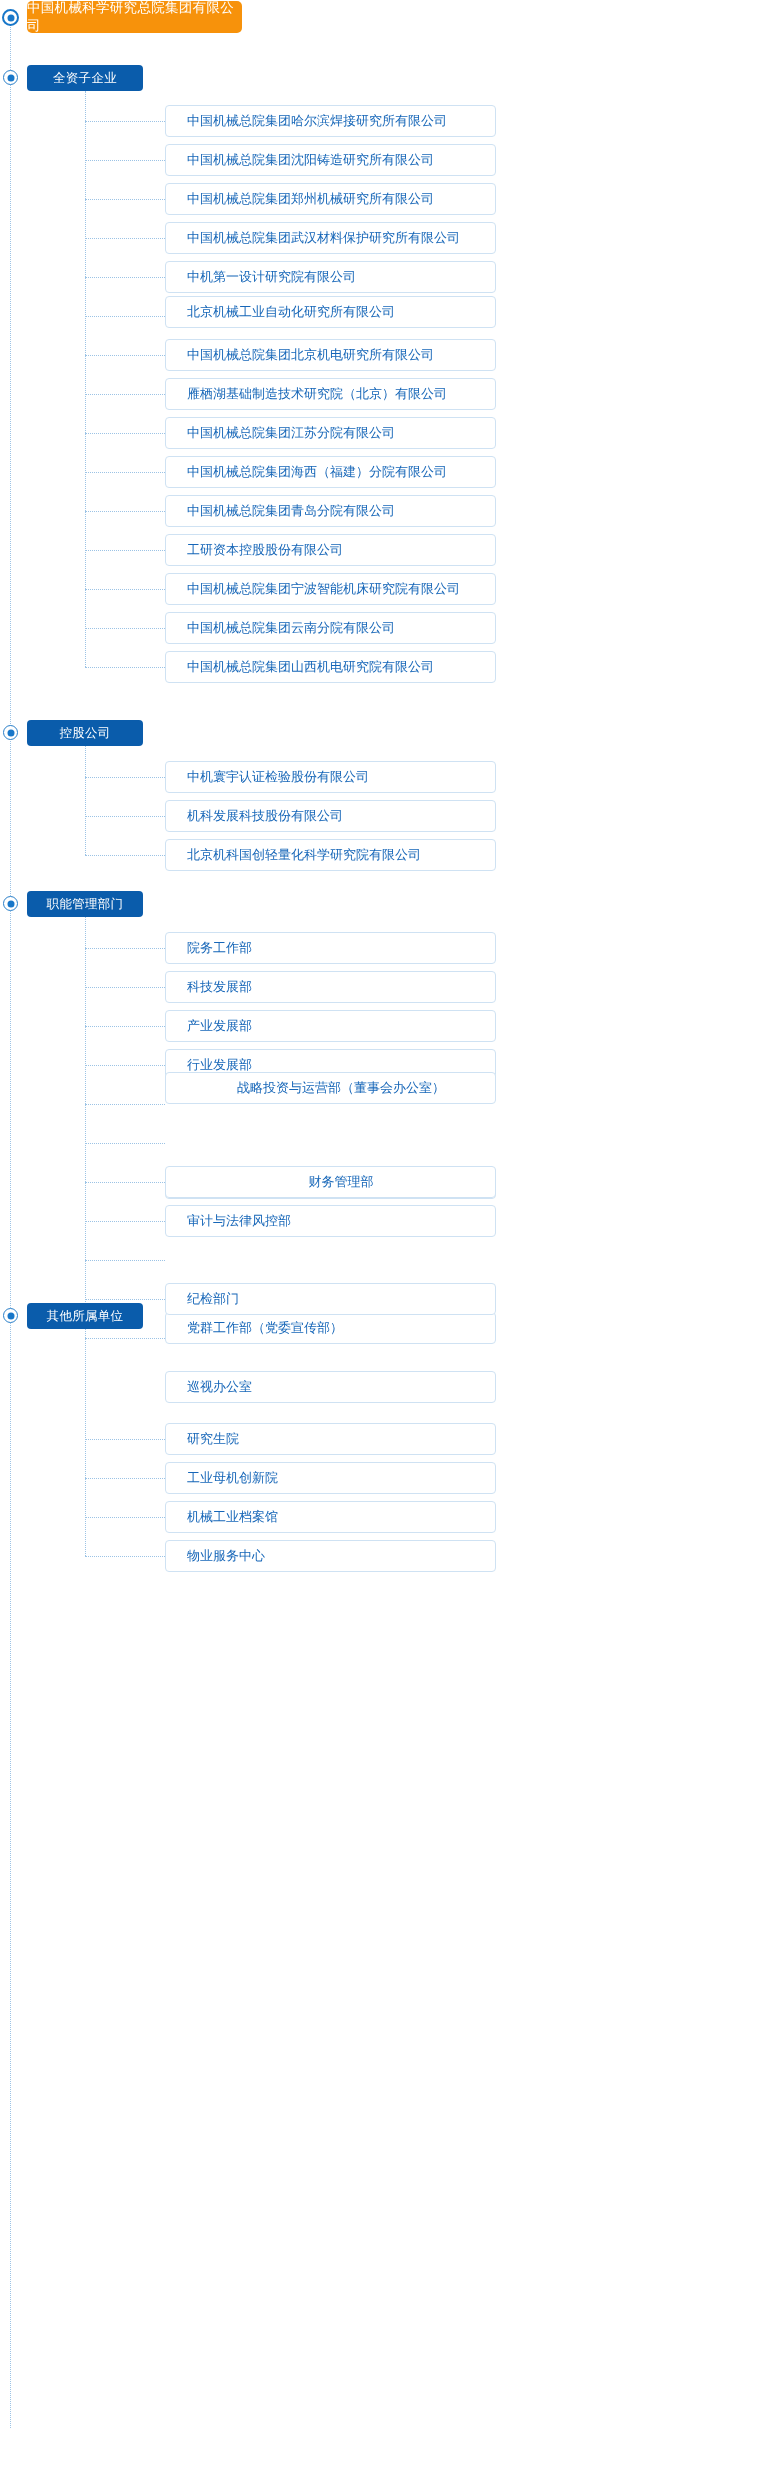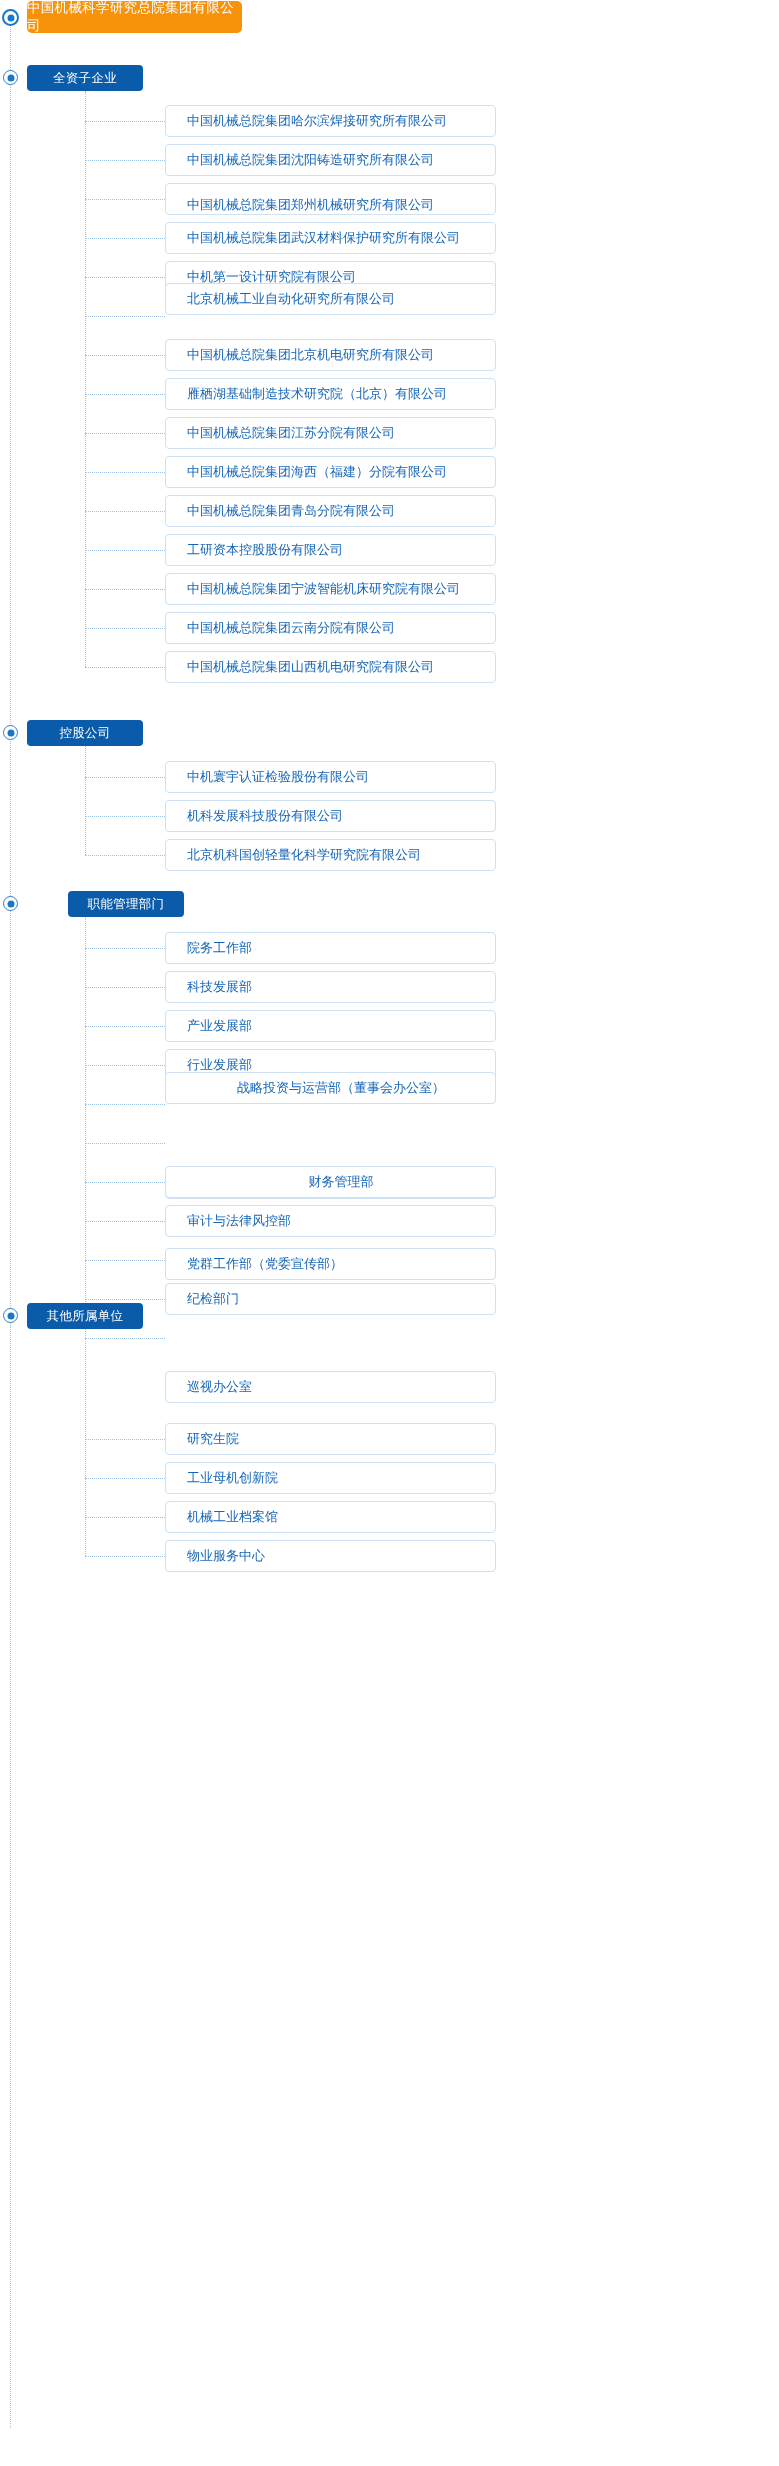--- a/index.html
+++ b/index.html
@@ -152,33 +152,33 @@
     <div class="spine" style="top: 91px; height: 576px;"></div>
     <div class="hconn" style="top: 121px;"></div>
     <div class="leaf" style="top: 105px;">
       <span>中国机械总院集团哈尔滨焊接研究所有限公司</span>
     </div>
     <div class="hconn" style="top: 160px;"></div>
     <div class="leaf" style="top: 144px;">
       <span>中国机械总院集团沈阳铸造研究所有限公司</span>
     </div>
     <div class="hconn" style="top: 199px;"></div>
-    <div class="leaf" style="top: 183px; align-items: flex-end;">
+    <div class="leaf" style="top: 183px;">
       <span>中国机械总院集团郑州机械研究所有限公司</span>
     </div>
     <div class="hconn" style="top: 238px;"></div>
     <div class="leaf" style="top: 222px;">
       <span>中国机械总院集团武汉材料保护研究所有限公司</span>
     </div>
     <div class="hconn" style="top: 277px;"></div>
     <div class="leaf" style="top: 261px;">
       <span>中机第一设计研究院有限公司</span>
     </div>
     <div class="hconn" style="top: 316px;"></div>
-    <div class="leaf" style="top: 283px; text-align: right;">
+    <div class="leaf" style="top: 296px; text-align: right;">
       <span>北京机械工业自动化研究所有限公司</span>
     </div>
     <div class="hconn" style="top: 355px;"></div>
     <div class="leaf" style="top: 339px;">
       <span>中国机械总院集团北京机电研究所有限公司</span>
     </div>
     <div class="hconn" style="top: 394px;"></div>
     <div class="leaf" style="top: 378px;">
       <span>雁栖湖基础制造技术研究院（北京）有限公司</span>
     </div>
@@ -221,21 +221,21 @@
     </div>
     <div class="hconn" style="top: 816px;"></div>
     <div class="leaf" style="top: 800px;">
       <span>机科发展科技股份有限公司</span>
     </div>
     <div class="hconn" style="top: 855px;"></div>
     <div class="leaf" style="top: 839px;">
       <span>北京机科国创轻量化科学研究院有限公司</span>
     </div>
     <div class="trunk-marker" style="top: 896px;"></div>
-    <div class="section-header" style="top: 891px; margin-left: 41px;">
+    <div class="section-header" style="top: 891px;">
       <span>职能管理部门</span>
     </div>
     <div class="spine" style="top: 917px; height: 421px;"></div>
     <div class="hconn" style="top: 948px;"></div>
     <div class="leaf" style="top: 932px;">
       <span>院务工作部</span>
     </div>
     <div class="hconn" style="top: 987px;"></div>
     <div class="leaf" style="top: 971px;">
       <span>科技发展部</span>
@@ -258,21 +258,21 @@
     </div>
     <div class="hconn" style="top: 1182px;"></div>
     <div class="leaf" style="top: 1166px; justify-content: center;">
       <span>财务管理部</span>
     </div>
     <div class="hconn" style="top: 1221px;"></div>
     <div class="leaf" style="top: 1205px;">
       <span>审计与法律风控部</span>
     </div>
     <div class="hconn" style="top: 1260px;"></div>
-    <div class="leaf" style="top: 1204px; margin-top: 44px;">
+    <div class="leaf" style="top: 1268px; margin-top: 44px;">
       <span>党群工作部（党委宣传部）</span>
     </div>
     <div class="hconn" style="top: 1299px;"></div>
     <div class="leaf" style="top: 1283px;">
       <span>纪检部门</span>
     </div>
     <div class="hconn" style="top: 1338px;"></div>
     <div class="leaf" style="top: 1371px;">
       <span>巡视办公室</span>
     </div>

